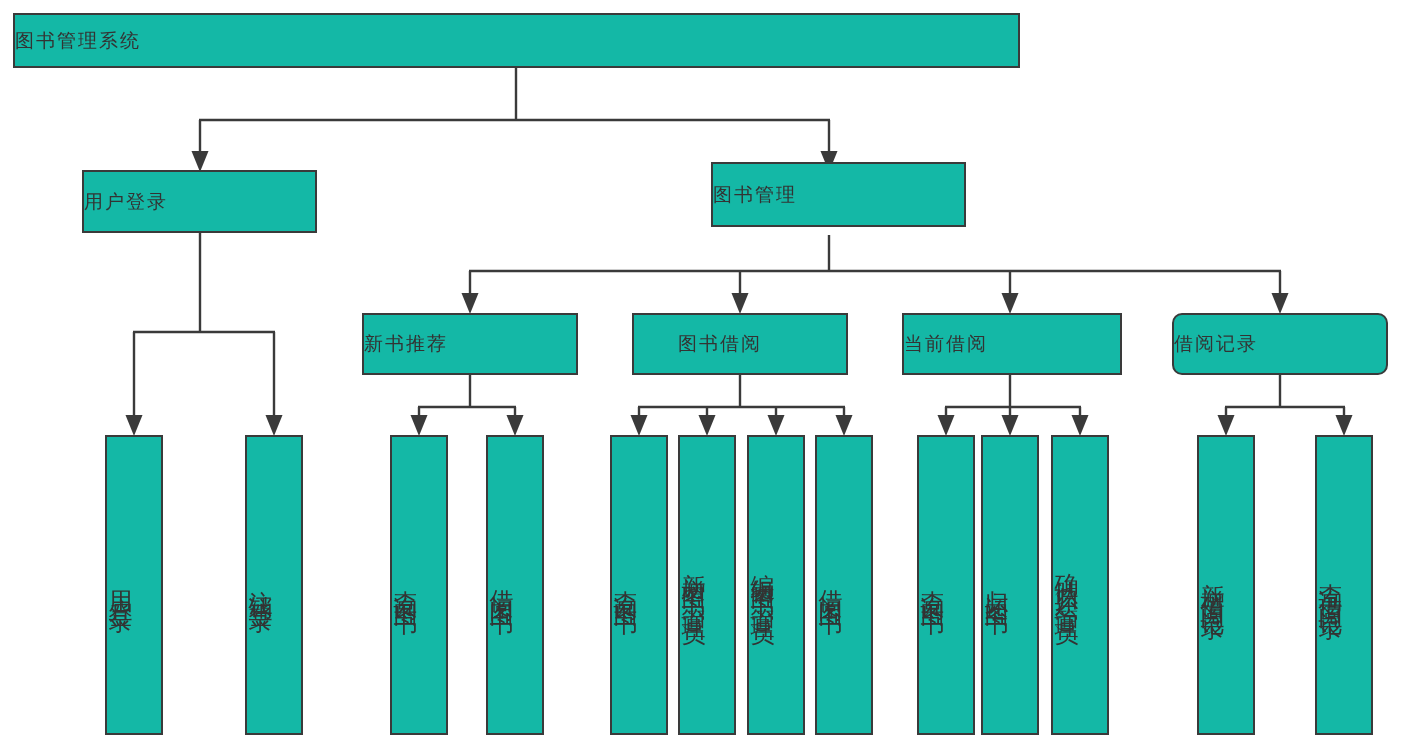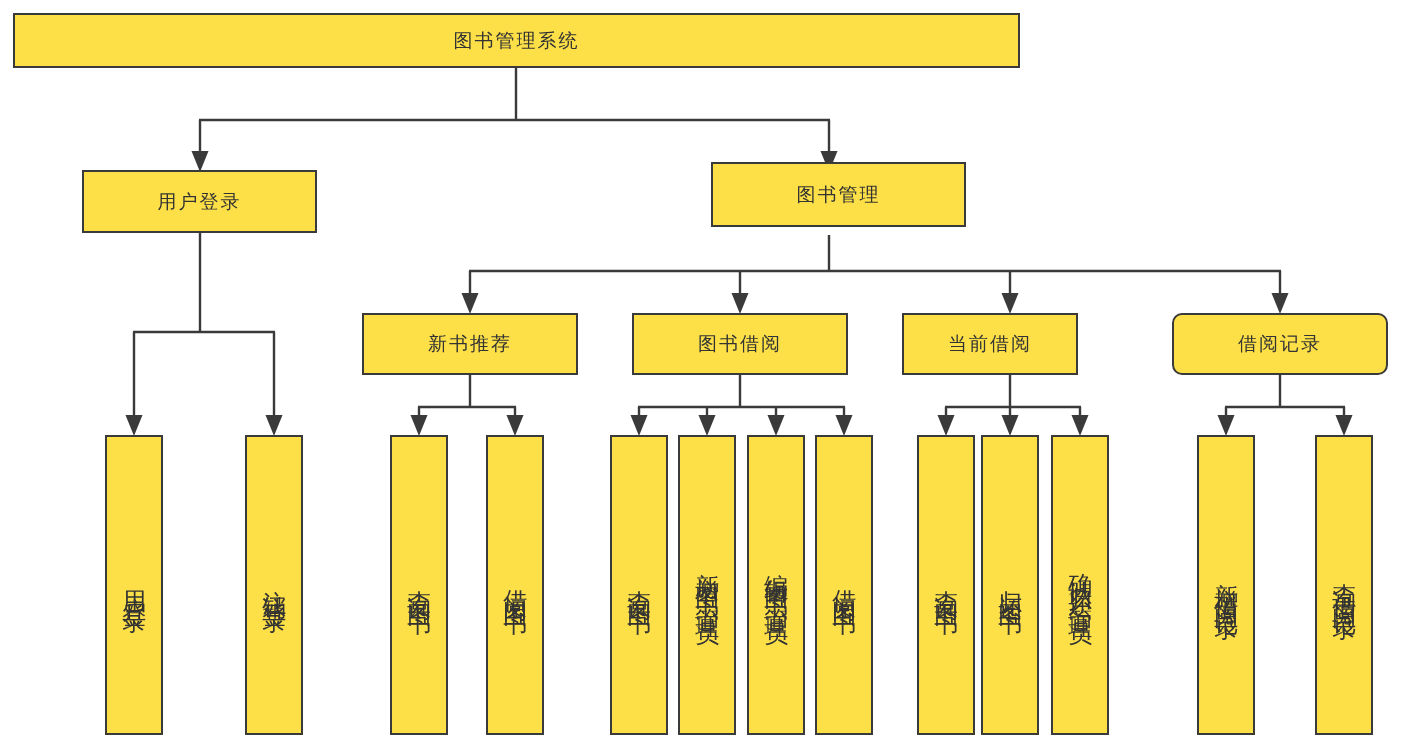--- a/index.html
+++ b/index.html
@@ -27,25 +27,24 @@
     stroke-width: 2.4;
     fill: none;
   }
   svg.wires polygon {
     fill: #3a3a3a;
     stroke: none;
   }
   .node {
     position: absolute;
     box-sizing: border-box;
-    background: #fde047;
+    background: #14b8a6;
     border: 2px solid #3a3a3a;
     display: flex;
     align-items: center;
-    justify-content: center;
     color: #333333;
   }
   .hbox {
     font-size: 19px;
     letter-spacing: 2px;
     white-space: nowrap;
   }
   .leaf {
     width: 58px;
     top: 435px;
@@ -125,24 +124,24 @@
   <div class="node hbox" style="left:82px; top:170px; width:235px; height:63px;">
     <span>用户登录</span>
   </div>
   <div class="node hbox" style="left:711px; top:162px; width:255px; height:65px;">
     <span>图书管理</span>
   </div>
 
   <div class="node hbox" style="left:362px; top:313px; width:216px; height:62px;">
     <span>新书推荐</span>
   </div>
-  <div class="node hbox" style="left:632px; top:313px; width:216px; height:62px;">
+  <div class="node hbox" style="left:632px; top:313px; width:216px; height:62px;padding-left:44px;">
     <span>图书借阅</span>
   </div>
-  <div class="node hbox" style="left:902px; top:313px; width:176px; height:62px;">
+  <div class="node hbox" style="left:902px; top:313px; width:220px; height:62px;">
     <span>当前借阅</span>
   </div>
   <div class="node hbox" style="left:1172px; top:313px; width:216px; height:62px;border-radius:10px;">
     <span>借阅记录</span>
   </div>
 
   <div class="node leaf" style="left:105px;">
     <span class="vtext">用户登录</span>
   </div>
   <div class="node leaf" style="left:245px;">

